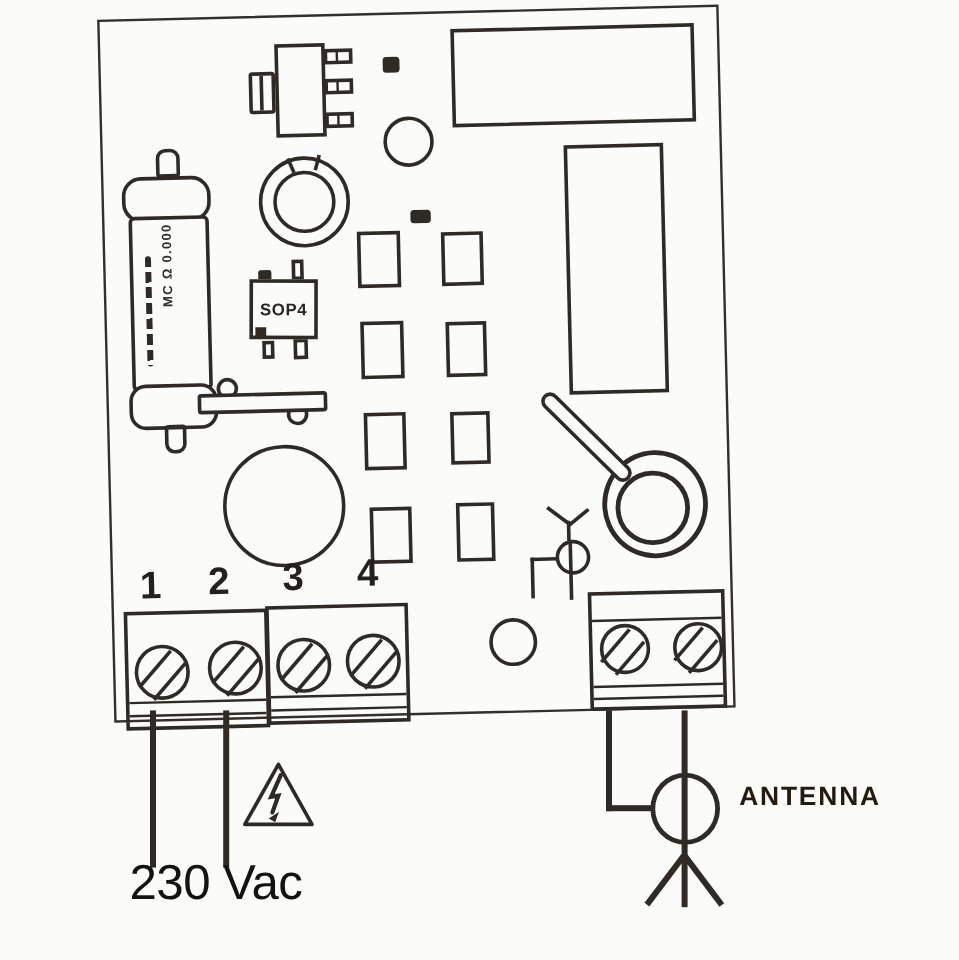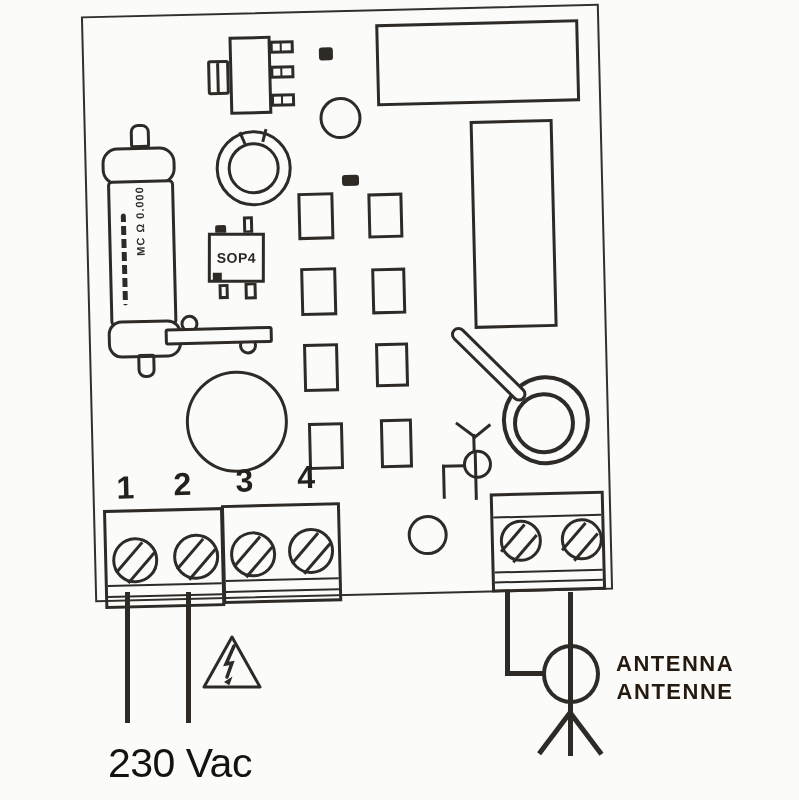--- a/index.html
+++ b/index.html
@@ -169,26 +169,25 @@
 
 <div class="d ln" style="left:125px;top:592px;width:5px;height:131px;"></div>
 <div class="d ln" style="left:186px;top:592px;width:5px;height:131px;"></div>
 
 <svg class="d" style="left:200px;top:632px;" width="64" height="60" viewBox="0 0 64 60">
   <path d="M32 5 L60 55 L4 55 Z" fill="none" stroke="#2e2b27" stroke-width="3" stroke-linejoin="round"></path>
   <path d="M34 14 L26 32 L32 31 L27 45" fill="none" stroke="#2e2b27" stroke-width="3.5" stroke-linecap="round"></path>
   <path d="M24 50 l8.5 -5.5 l-3.2 8.8 z" fill="#2e2b27"></path>
 </svg>
 
-<div class="d" id="v230" style="left:108px;top:740px;">230 Vac</div>
+<div class="d" id="v230" style="left:108px;top:712px;">230 Vac</div>
 
 <div class="d ln" style="left:505px;top:592px;width:5px;height:84px;"></div>
 <div class="d ln" style="left:505px;top:671px;width:42px;height:5px;"></div>
 <div class="d oc" style="left:542px;top:644px;width:58px;height:60px;border-width:4px;"></div>
 <div class="d ln" style="left:568px;top:592px;width:5px;height:125px;"></div>
 <div class="d ln" style="left:570px;top:711px;width:51px;height:4.5px;transform:rotate(127deg);transform-origin:left center;"></div>
 <div class="d ln" style="left:571px;top:711px;width:51px;height:4.5px;transform:rotate(53deg);transform-origin:left center;"></div>
 <div class="d ln" style="left:568px;top:712px;width:5px;height:44px;"></div>
 
-<div class="d" style="left:616px;top:650px;text-align:center;">
+<div class="d" style="left:616px;top:650px;">
   <div class="antline">ANTENNA</div>
-  <div class="antline">ANTENNE</div>
 </div>
 
 </body></html>

